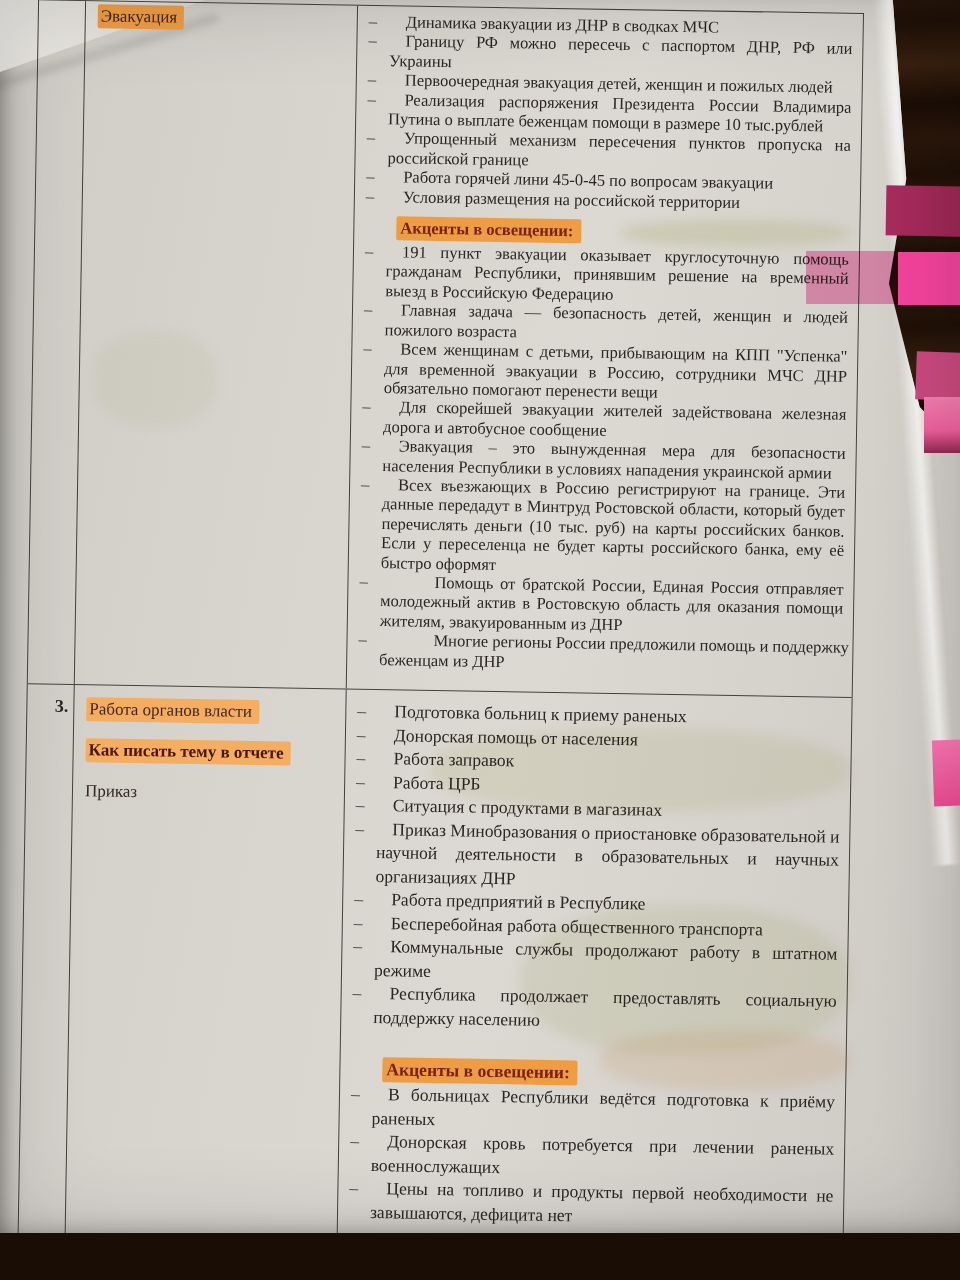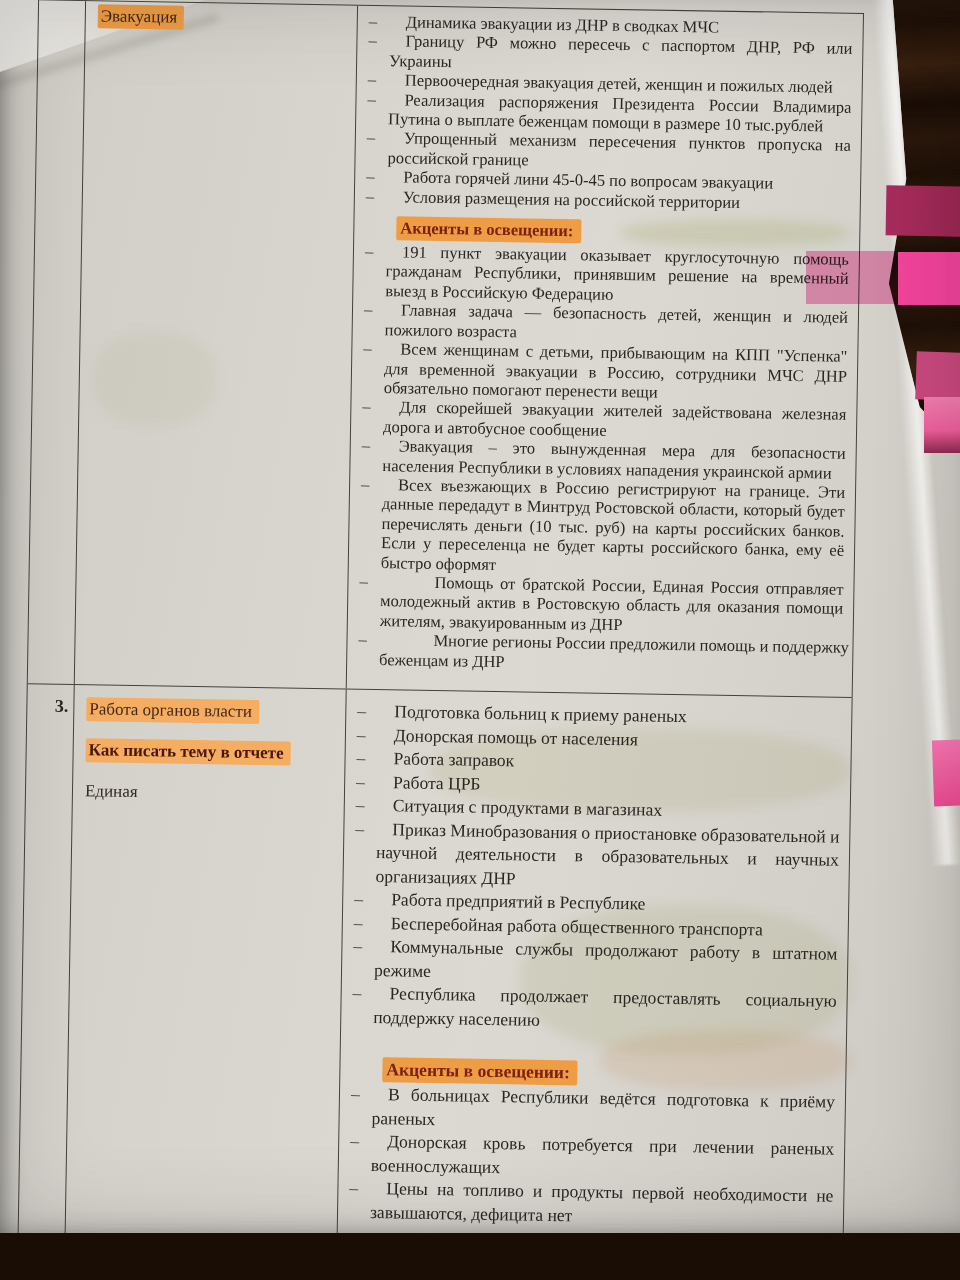--- a/index.html
+++ b/index.html
@@ -186,21 +186,21 @@
             </div>
           </div>
       </div>
       <div class="trow" data-row="1">
         <div class="cell c-num">
           <span class="num">3.</span>
         </div>
         <div class="cell c-topic">
             <div class="topic-line"><span class="topic-text hl">Работа органов власти</span></div>
             <div class="topic-line"><span class="topic-text hl bold">Как писать тему в отчете</span></div>
-            <div class="topic-line"><span class="topic-text">Единая</span></div>
+            <div class="topic-line"><span class="topic-text">Приказ</span></div>
           </div>
         <div class="cell c-body">
             <div class="b">
               <span class="dash">–</span>
               <div class="line first last">Подготовка больниц к приему раненых</div>
             </div>
             <div class="b">
               <span class="dash">–</span>
               <div class="line first last">Донорская помощь от населения</div>
             </div>

